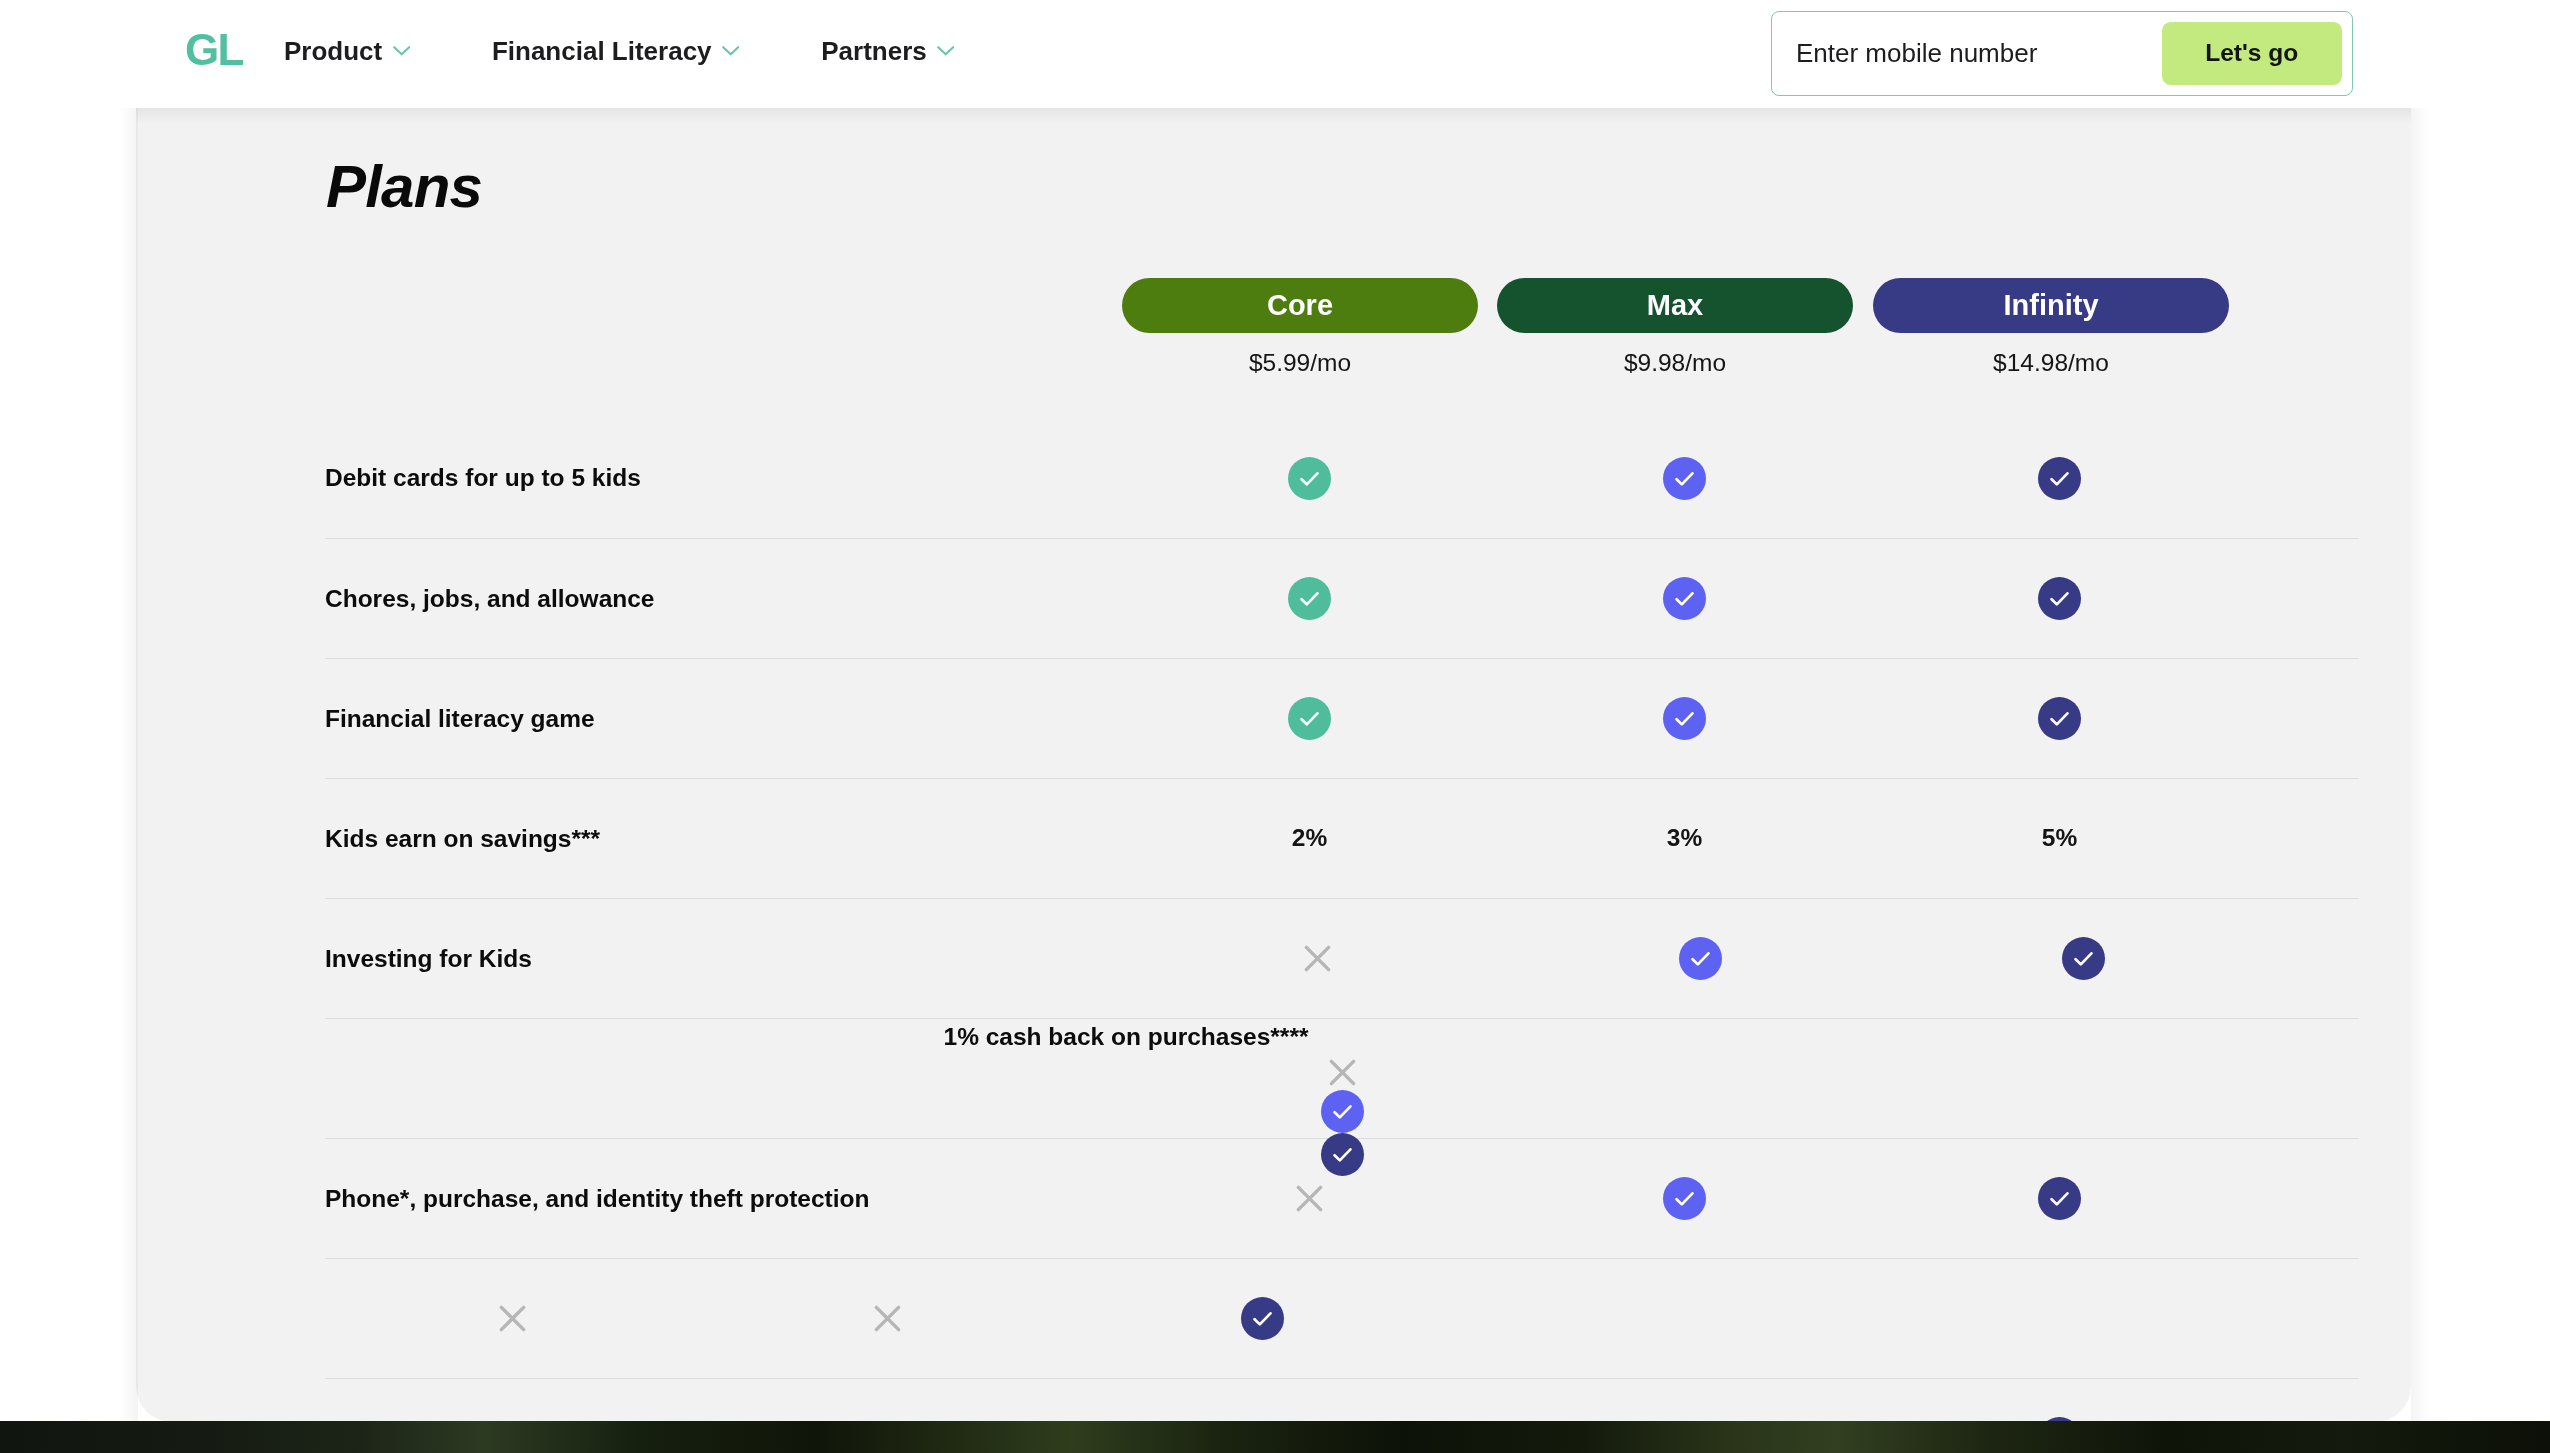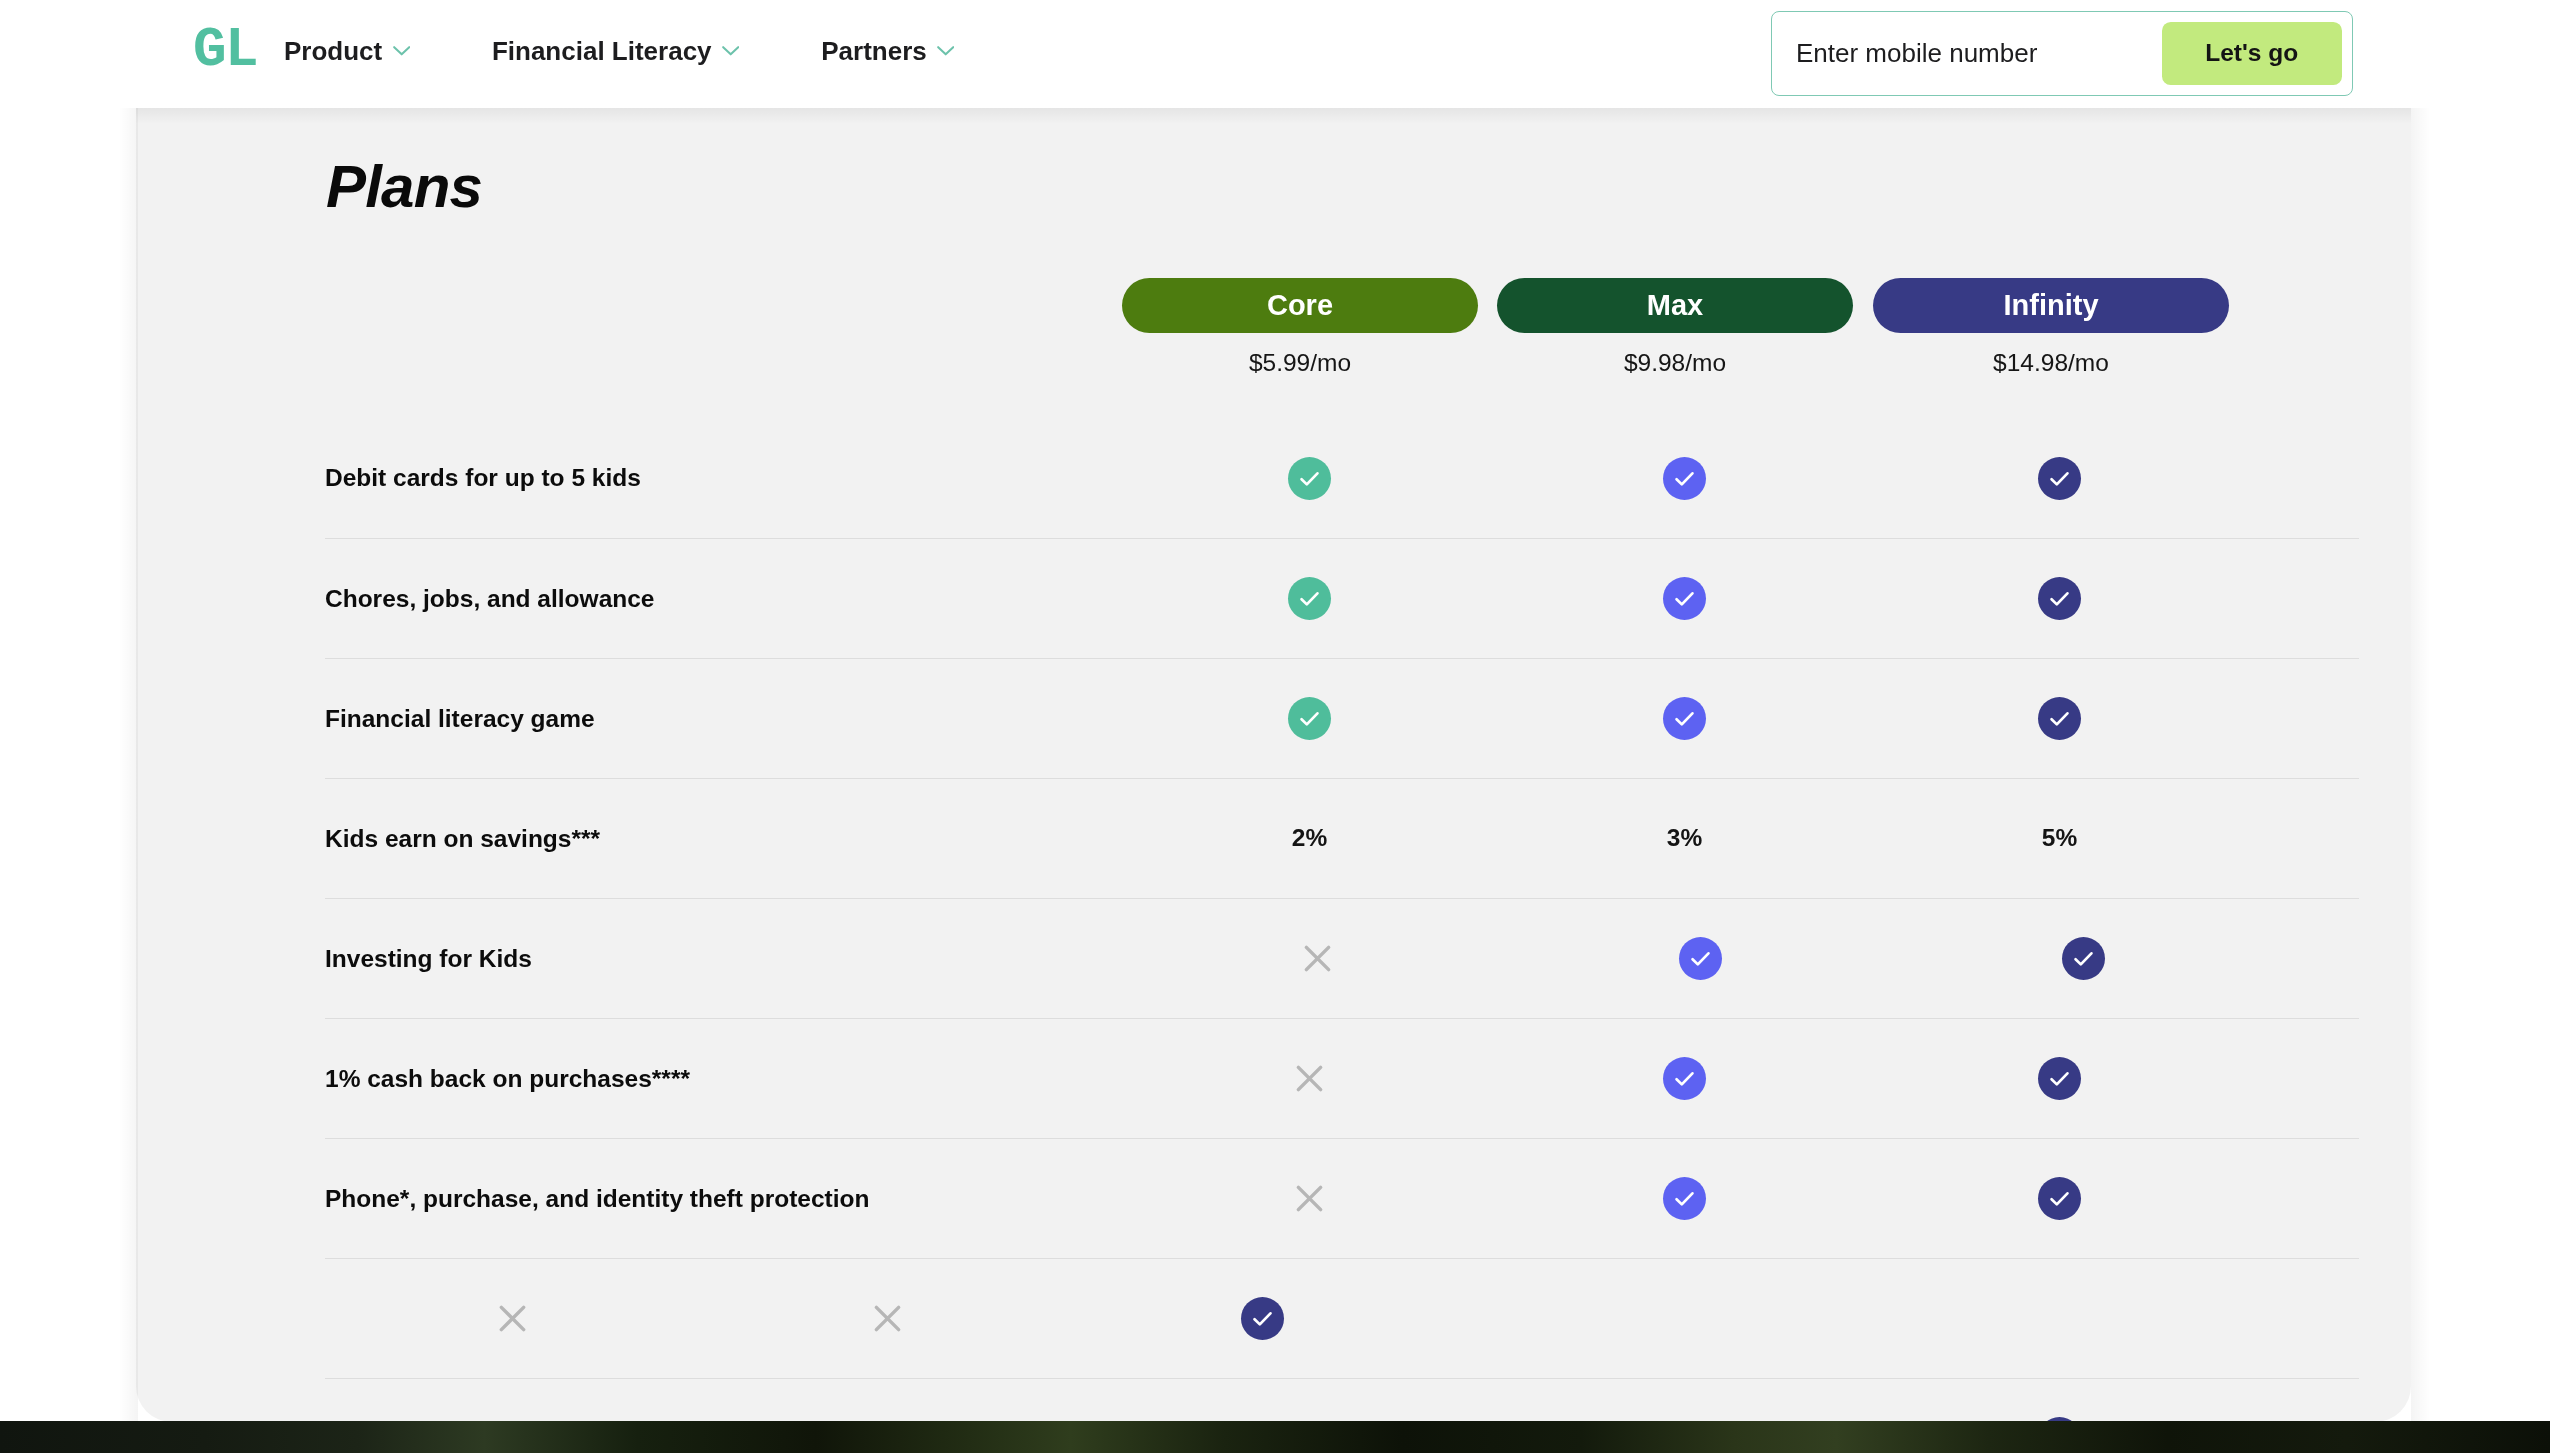--- a/index.html
+++ b/index.html
@@ -39,28 +39,28 @@
     position: absolute;
     left: 0; top: 0;
     width: 2550px;
     height: 108px;
     background: #ffffff;
     z-index: 40;
   }
 
   #logo {
     position: absolute;
-    left: 193px;
+    left: 185px;
     top: 28.4px;
-    font-size: 56px;
+    font-size: 44px;
     line-height: 44px;
     font-weight: 700;
     color: #52bfa0;
     letter-spacing: -1.6px;
-    font-family: Liberation Mono, monospace;
+    font-family: Liberation Sans, sans-serif;
   }
 
   #main-nav {
     position: absolute;
     left: 284px;
     top: 38px;
     display: flex;
     align-items: center;
     gap: 82px;
   }
@@ -444,21 +444,21 @@
             </span>
           </div>
           <div class="fcell infinity">
             <span class="mark-check infinity">
               <svg width="27" height="27" viewBox="0 0 34 34" fill="none" aria-hidden="true">
                 <path d="M7 18L13.6 24.4L27 10.5" stroke="#ffffff" stroke-width="3.4" stroke-linecap="round" stroke-linejoin="round"></path>
               </svg>
             </span>
           </div>
         </div>
-        <div class="frow" style="height: 120px;">
+        <div class="frow" style="height: 120px; flex-direction: column;">
           <div class="fname">1% cash back on purchases****</div>
           <div class="fcell core">
             <span>
               <svg class="mark-x" viewBox="0 0 44 44" fill="none" aria-hidden="true">
                 <path d="M8 8L36 36M36 8L8 36" stroke="#b6b6b6" stroke-width="4.4" stroke-linecap="round"></path>
               </svg>
             </span>
           </div>
           <div class="fcell max">
             <span class="mark-check max">

